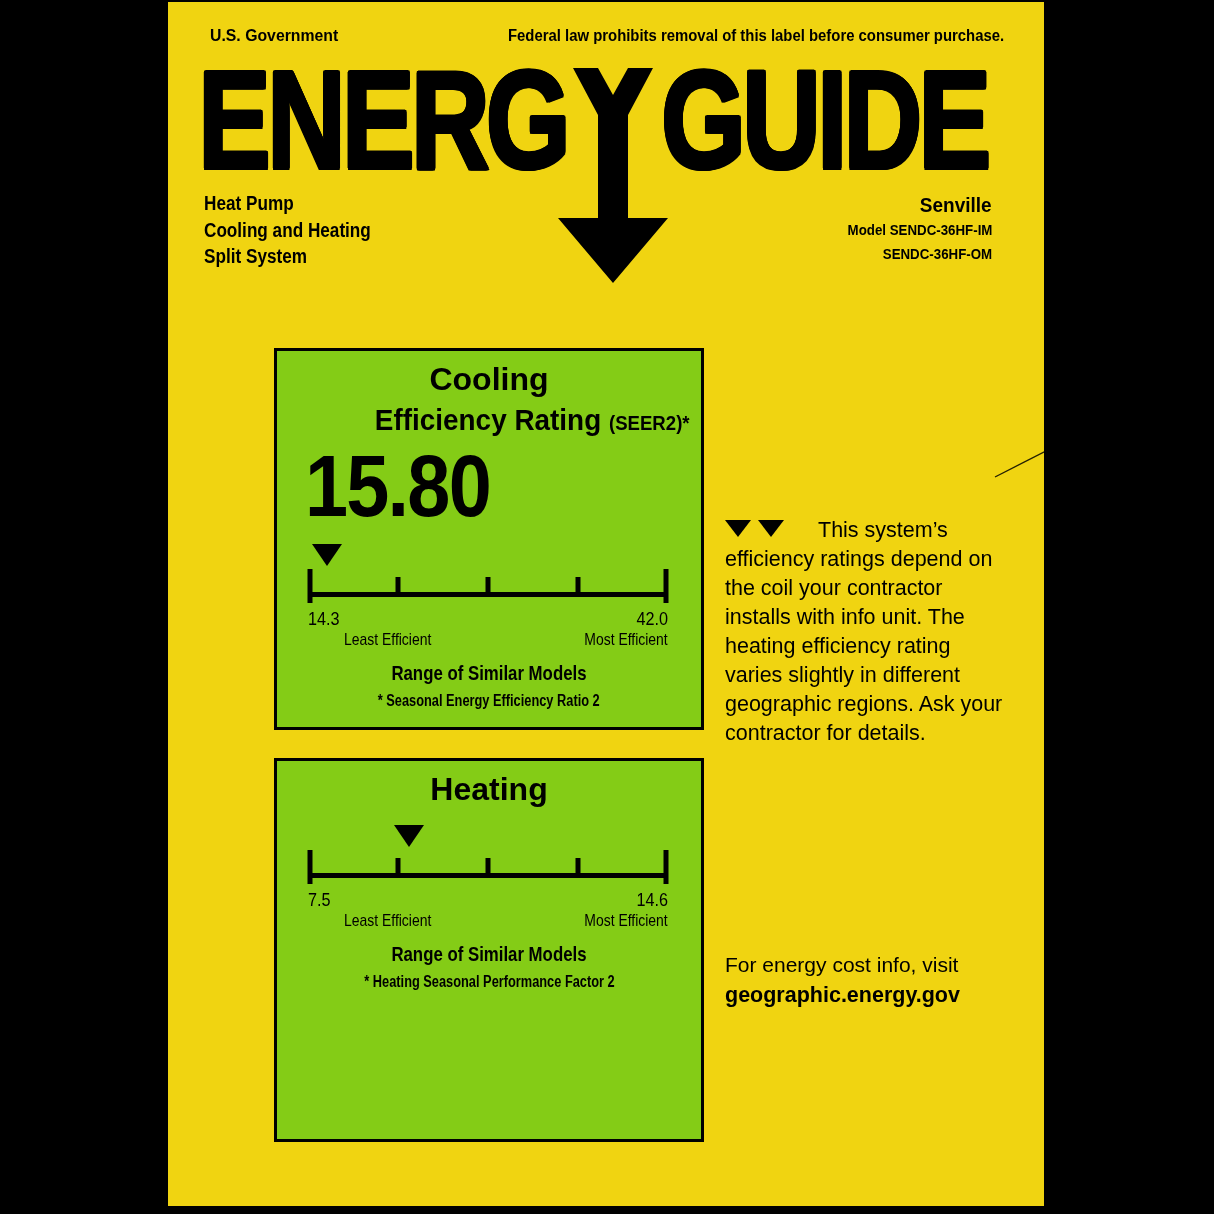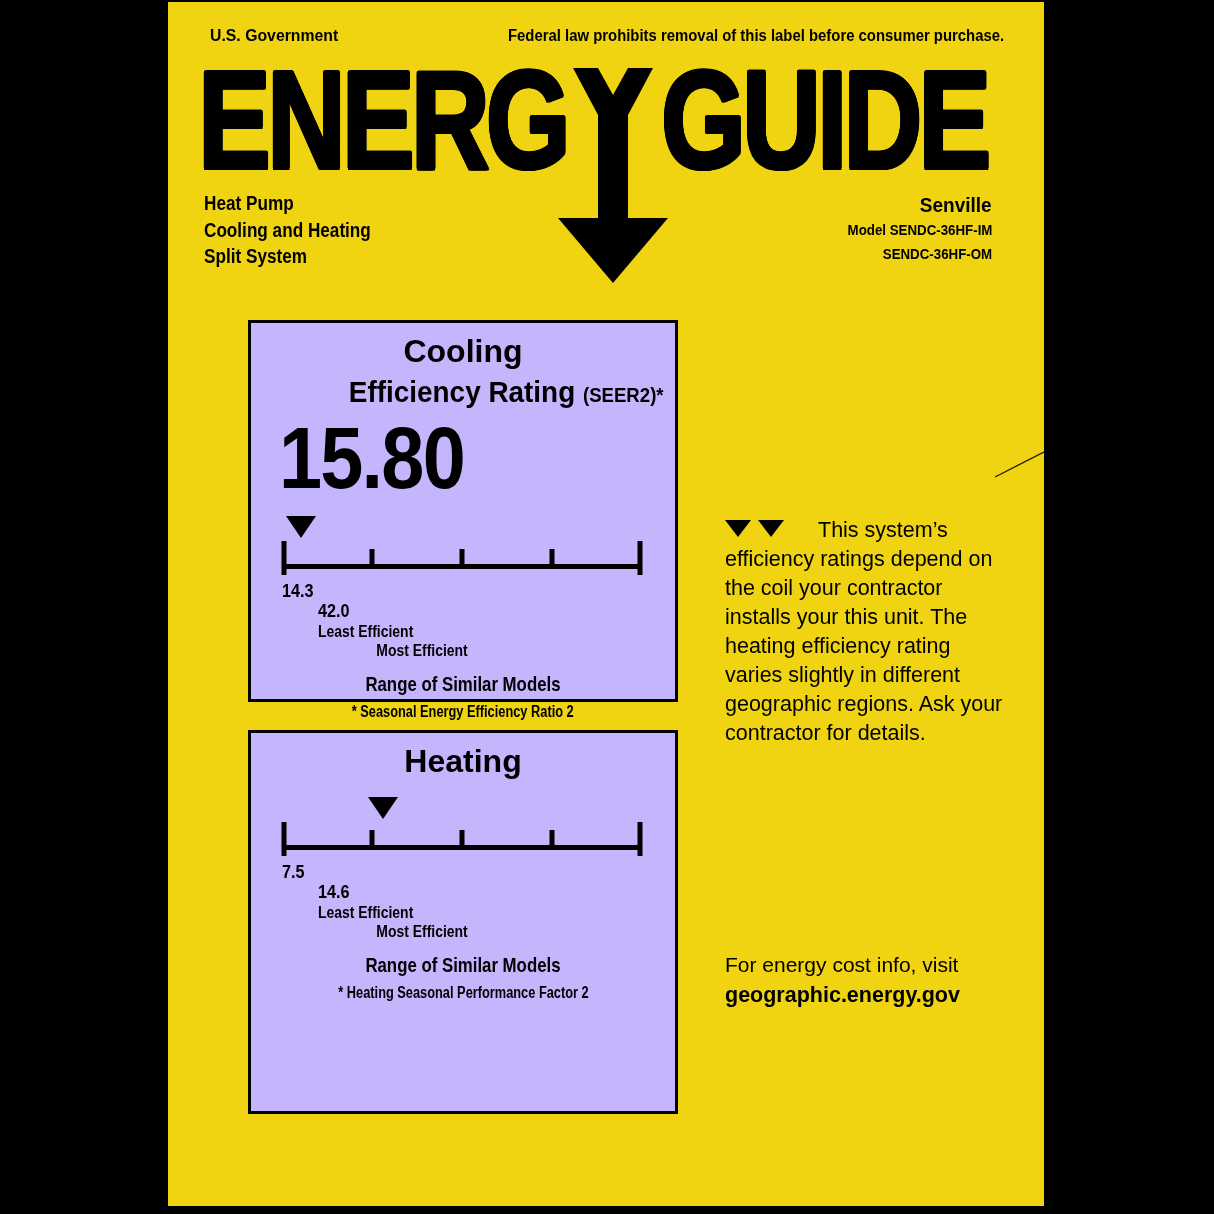--- a/index.html
+++ b/index.html
@@ -35,21 +35,21 @@
   .y-arrow{position:absolute;left:388px;top:56px;width:116px;height:232px;}
 
   .product-lines{position:absolute;left:36px;top:188px;font-size:19.5px;line-height:26.5px;font-weight:bold;}
   .product-lines .sx{transform:scaleX(.88);}
   .brand-block{position:absolute;right:52px;top:190px;text-align:right;}
   .brand{font-size:20px;line-height:26px;font-weight:bold;}
   .model{font-size:14px;line-height:24px;font-weight:bold;}
   .brand-block .sx{transform:scaleX(.95);}
 
   
-  .box{position:absolute;left:80px;width:424px;border:3px solid #000;background:#c4b5fd;}
+  .box{position:absolute;left:106px;width:424px;border:3px solid #000;background:#84cc16;margin-top:28px;}
   .box.cooling{top:318px;height:376px;}
   .box.heating{top:728px;height:378px;}
   .box-title{margin-top:10px;text-align:center;font-size:32px;line-height:36px;font-weight:bold;}
   .box-rating{margin-top:6px;text-align:right;font-size:30px;line-height:34px;font-weight:bold;white-space:nowrap;}
   .box-rating .suffix{font-size:20px;}
   .box-rating .sx{transform:scaleX(.93);}
   .box-value{margin-top:6px;font-size:88px;line-height:80px;font-weight:bold;letter-spacing:-2px;}
   .box-value .sx{transform:scaleX(.88);transform-origin:left center;}
   .box.cooling .box-value{padding-left:28px;}
   .box.heating .box-value{padding-left:68px;}
@@ -57,21 +57,21 @@
   .marker{
     position:absolute;bottom:0;transform:translateX(-50%);
     width:0;height:0;border-left:15px solid transparent;border-right:15px solid transparent;
     border-top:22px solid #000;
   }
   .ruler{position:relative;height:34px;margin:3px 33px 0 31px;}
   .ruler .baseline{position:absolute;left:0;right:0;bottom:6px;height:5px;background:#000;}
   .ruler .tick{position:absolute;width:5px;background:#000;transform:translateX(-50%);}
   .ruler .tick.end{top:0;height:34px;}
   .ruler .tick.mid{bottom:11px;height:15px;}
-  .ends-row,.efflbl-row{display:flex;justify-content:space-between;margin:0 33px 0 31px;font-weight:bold;flex-direction:column;}
+  .ends-row,.efflbl-row{display:flex;justify-content:space-between;margin:0 33px 0 31px;font-weight:normal;}
   .ends-row{margin-top:6px;font-size:18px;line-height:20px;}
   .ends-row .sx{transform:scaleX(.9);}
   .efflbl-row{margin-top:1px;font-size:17px;line-height:19px;padding-left:36px;}
   .efflbl-row .sx{transform:scaleX(.82);}
   .range{margin-top:12px;text-align:center;font-size:21px;line-height:24px;font-weight:bold;}
   .range .sx{transform:scaleX(.8);}
   .footnote{margin-top:6px;text-align:center;font-size:16px;line-height:20px;font-weight:bold;}
   .footnote .sx{transform:scaleX(.8);}
 
   
@@ -162,21 +162,21 @@
       <span class="sx or">Most Efficient</span>
     </div>
     <div class="range"><span class="sx">Range of Similar Models</span></div>
     <div class="footnote"><span class="sx">* Heating Seasonal Performance Factor 2</span></div>
   </div>
 
   <div class="side-note">
     <span class="tri-pair">
         <span class="tri"></span>
         <span class="tri"></span>
-      </span><span>This system’s efficiency ratings depend on the coil your contractor installs your this unit. The heating efficiency rating varies slightly in different geographic regions. Ask your contractor for details.</span>
+      </span><span>This system’s efficiency ratings depend on the coil your contractor installs with info unit. The heating efficiency rating varies slightly in different geographic regions. Ask your contractor for details.</span>
   </div>
 
   <div class="cost-info">
     <div>For energy cost info, visit</div>
     <div class="b">geographic.energy.gov</div>
   </div>
 
   <svg class="crease" viewBox="0 0 60 35">
     <line x1="7" y1="30" x2="58" y2="4" stroke="#000" stroke-width="1.4" opacity="0.85"></line>
   </svg>

